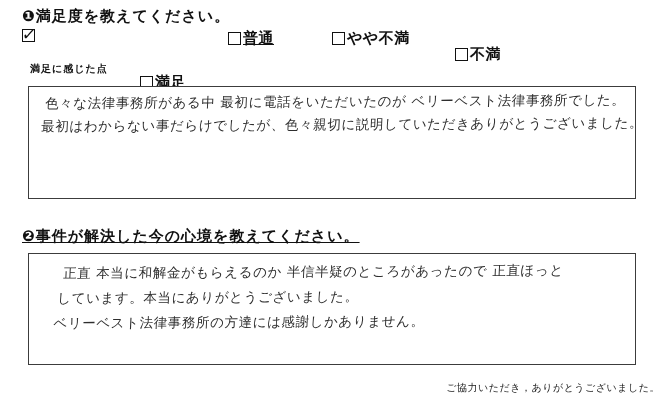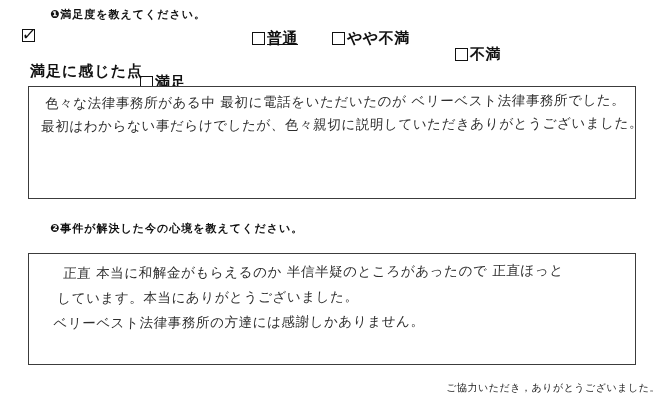--- a/index.html
+++ b/index.html
@@ -6,27 +6,26 @@
   .page{
     position:relative;
     width:668px;height:407px;
     background:#ffffff;
     font-family:"Liberation Sans","DejaVu Sans",sans-serif;
     color:#1a1a1a;
     overflow:hidden;
   }
   .q-heading{
     position:absolute;left:22px;
-    font-size:11px;font-weight:bold;
+    font-size:15px;font-weight:bold;
     letter-spacing:1px;
     color:#111;
-    margin-left:28px;
   }
   #q1-heading{top:7px;}
-  #q2-heading{top:221px;}
+  #q2-heading{top:227px;text-decoration:underline;}
   .options-row{position:absolute;top:29px;left:0;width:668px;height:20px;}
   .option{
     position:absolute;top:0;
     display:flex;align-items:center;
     font-size:15px;font-weight:bold;color:#111;
     letter-spacing:0.5px;
     cursor:default;
   }
   .cbox{
     width:13px;height:13px;
@@ -38,21 +37,21 @@
     flex:0 0 auto;
   }
   .cbox .mark{
     position:absolute;left:-1px;top:-6px;
     font-size:17px;font-weight:bold;color:#111;
     font-family:"DejaVu Sans",sans-serif;
     transform:skewX(-8deg);
   }
   .sub-label{
     position:absolute;left:30px;top:62px;
-    font-size:15px;font-weight:bold;color:#111;
+    font-size:10px;font-weight:bold;color:#111;
     letter-spacing:1px;
   }
   .answer-box{
     position:absolute;left:28px;width:608px;
     border:1.5px solid #3c3c3c;
     box-sizing:border-box;
     background:#fff;
   }
   #answer-box-1{top:86px;height:113px;}
   #answer-box-2{top:253px;height:112px;}
@@ -96,21 +95,21 @@
       <span class="cbox">
           <span class="mark">✓</span>
         </span>
     </div>
     <div class="option" style="left:140px;margin-top:44px;">
       <span class="cbox">
           <span class="mark"></span>
         </span>
       <span>満足</span>
     </div>
-    <div class="option" style="left:252px;text-decoration:underline;">
+    <div class="option" style="left:228px;text-decoration:underline;">
       <span class="cbox">
           <span class="mark"></span>
         </span>
       <span>普通</span>
     </div>
     <div class="option" style="left:332px;">
       <span class="cbox">
           <span class="mark"></span>
         </span>
       <span>やや不満</span>

